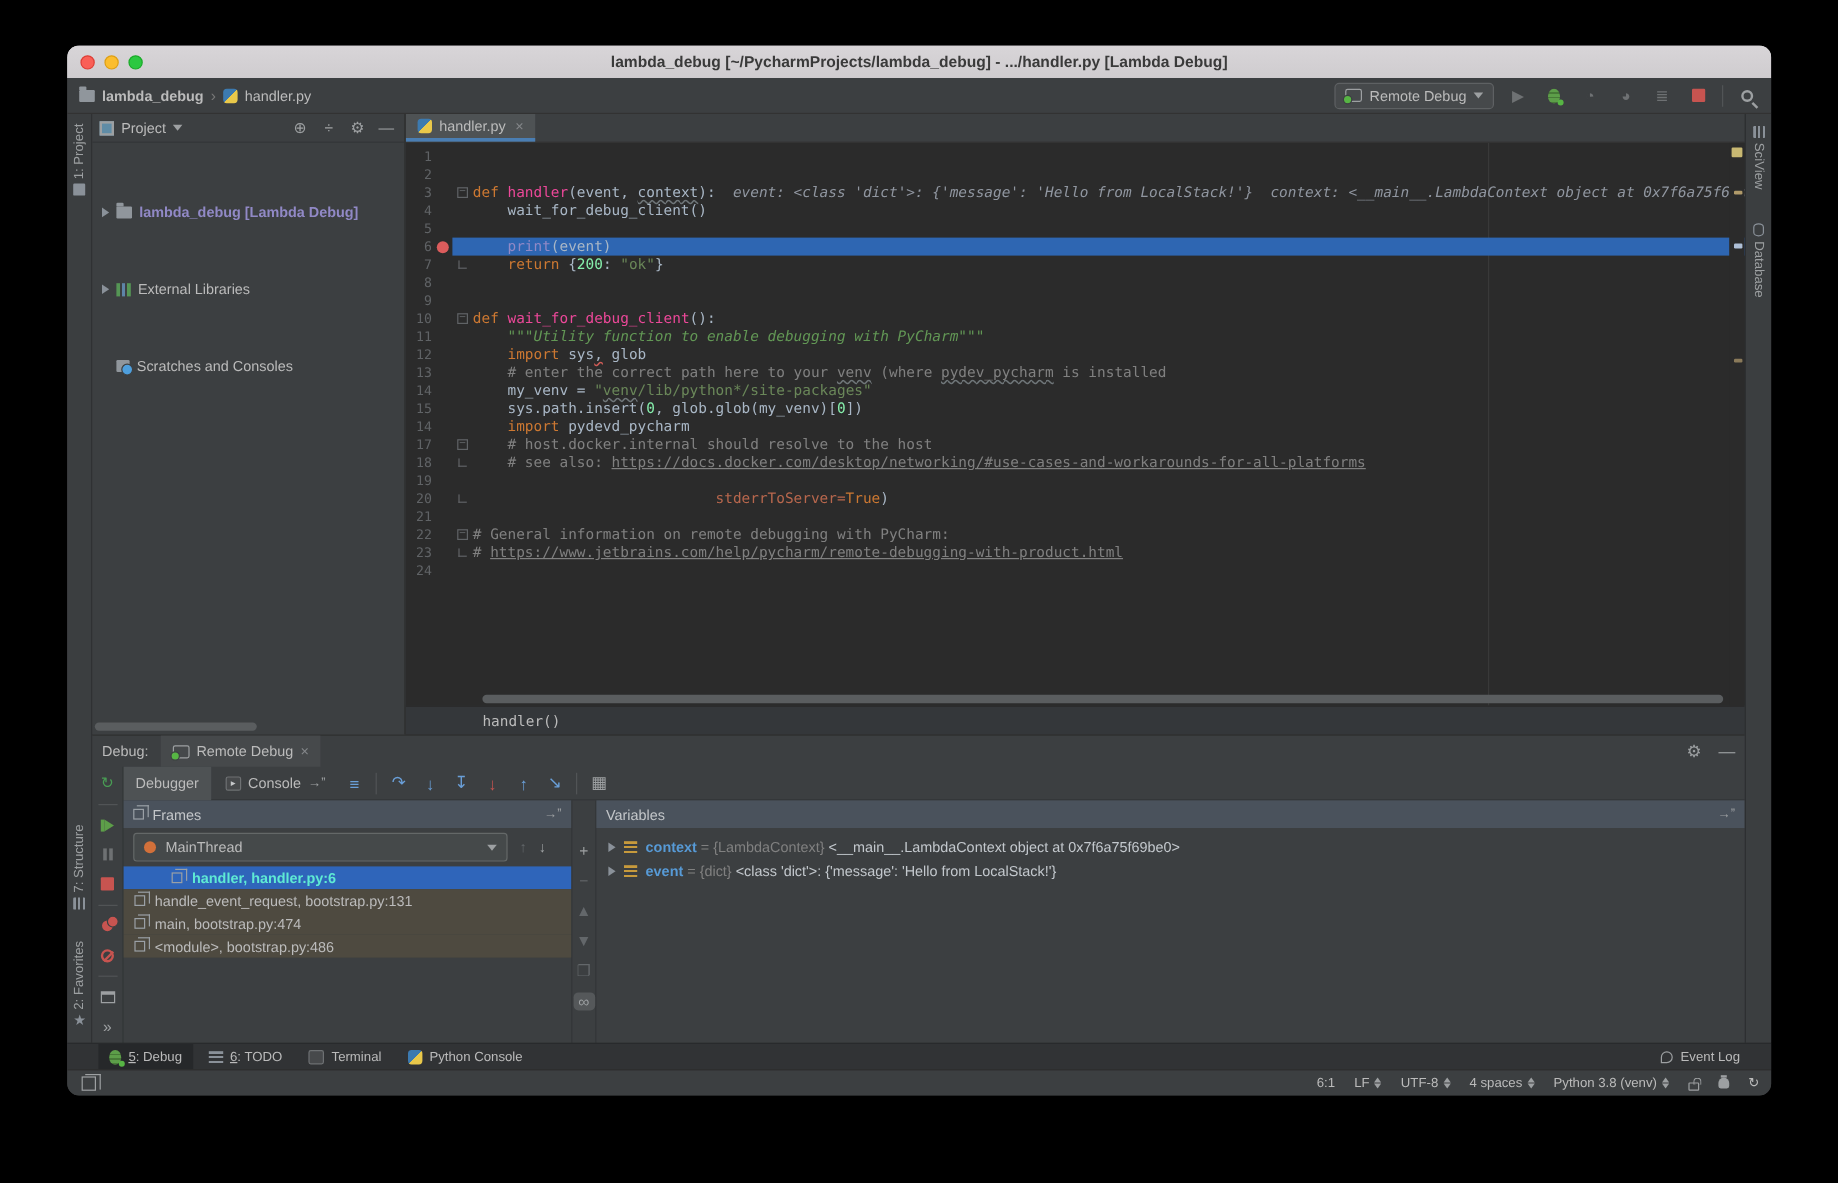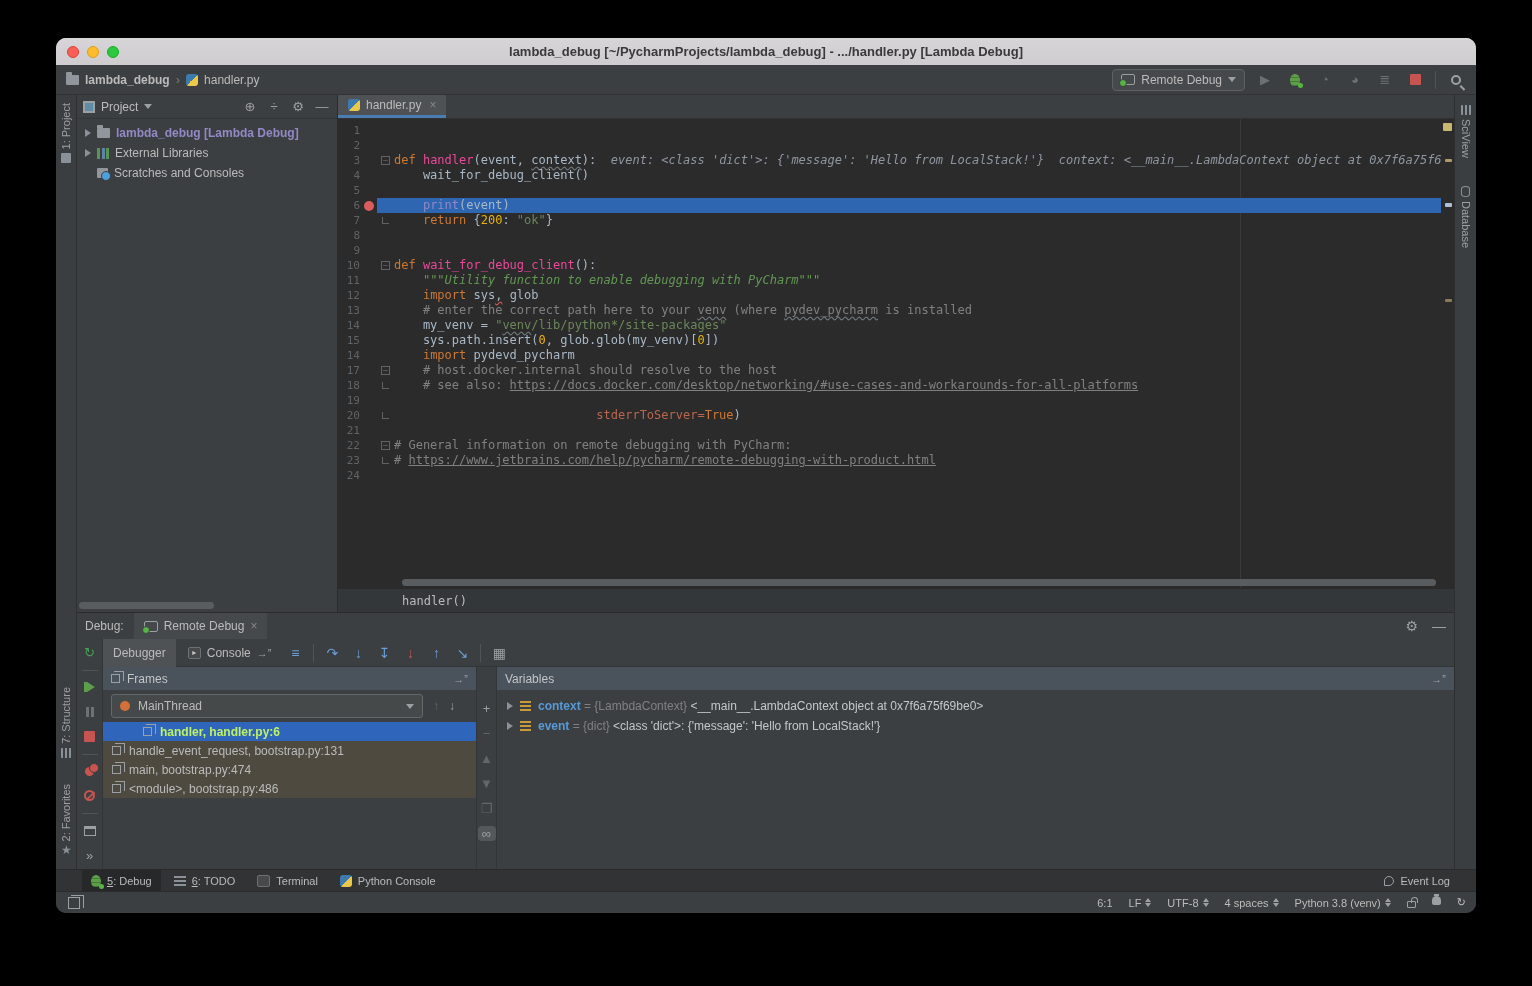--- a/index.html
+++ b/index.html
@@ -101,21 +101,21 @@
 
   
   .project { width:261px; flex:none; background:#3c3f41; border-right:1px solid #2b2b2b;
              display:flex; flex-direction:column; position:relative; }
   .pp-head { height:24px; display:flex; align-items:center; padding:0 6px; gap:6px;
              color:#bbbbbb; font-size:12px; border-bottom:1px solid #333638; }
   .pp-title-icn { width:12px; height:12px; background:#5f8ca6; border:2px solid #9da0a2; flex:none;}
   .pp-head .spacer { flex:1; }
   .pp-btn { color:#9da0a2; font-size:13px; width:18px; text-align:center; }
   .tree { padding-top:4px; font-size:12px; color:#bbbbbb; }
-  .tree-row { height:20px; display:flex; align-items:center; gap:6px; padding-left:8px; cursor:default;}
+  .tree-row { height:20px; display:flex; align-items:center; gap:6px; padding-left:8px; cursor:default;margin-top:44px;}
   .tw-arrow { width:0; height:0; border-top:4px solid transparent; border-bottom:4px solid transparent;
               border-left:6px solid #8a9199; flex:none; }
   .tw-arrow.none { border:none; width:6px; }
   .tree-row.b { font-weight:bold; }
   .pp-hscroll { position:absolute; left:2px; bottom:3px; width:135px; height:7px;
                 background:#5a5d5f; border-radius:4px; }
 
   
   .editor { flex:1; min-width:0; display:flex; flex-direction:column; background:#2b2b2b; }
   .tabbar { height:24px; flex:none; background:#3c3f41; display:flex; border-bottom:1px solid #323232;}
@@ -129,21 +129,21 @@
   .gut-num { width:22px; flex:none; text-align:right; color:#606366; font-size:11px; }
   .gut-bp  { width:17px; flex:none; display:flex; align-items:center; justify-content:center; }
   .bp-dot { width:10px; height:10px; border-radius:50%; background:#db5c5c; }
   .rest { flex:1; display:flex; min-width:0; }
   .gut-fold { width:17px; flex:none; display:flex; align-items:center; justify-content:center; }
   .fold-open { width:9px; height:9px; border:1px solid #606366; color:#606366; font-size:9px;
                line-height:7px; text-align:center; }
   .fold-end  { width:7px; height:7px; border-left:1px solid #606366; border-bottom:1px solid #606366; }
   .codetext { white-space:pre; min-width:0; }
   .code-line.hl .rest { background:#2e66b2; }
-  .d{color:#a9b7c6}.k{color:#cc7832}.f{color:#ec4899}.s{color:#6a8759}.n{color:#eab308}
+  .d{color:#a9b7c6}.k{color:#cc7832}.f{color:#ec4899}.s{color:#6a8759}.n{color:#86efac}
   .c{color:#808080}.doc{color:#629755;font-style:italic}.b{color:#9189c6}
   .h{color:#9096a0;font-style:italic}.a{color:#b8674d}
   .l{text-decoration:underline}
   .u{text-decoration:underline; text-decoration-style:wavy; text-decoration-color:#6f7679; text-underline-offset:2px;}
   .u2{text-decoration:underline; text-decoration-style:wavy; text-decoration-color:#cf5b56; text-underline-offset:2px;}
   .estripe { position:absolute; right:0; top:0; bottom:0; width:13px; background:#2b2b2b; }
   .emark { position:absolute; right:2px; border-radius:1px; }
   .ed-hscroll { position:absolute; left:64px; right:18px; bottom:2px; height:7px;
                 background:#5a5d5f; border-radius:4px; }
   .ed-crumb { height:24px; flex:none; background:#34373a; border-top:1px solid #2a2a2a;
@@ -184,21 +184,21 @@
   .panel-head { height:23px; flex:none; background:#4a525c; display:flex; align-items:center;
                 gap:7px; padding:0 8px; color:#c3c6c9; }
   .panel-head .right { margin-left:auto; }
   .thread-row { height:32px; flex:none; display:flex; align-items:center; gap:10px; padding:0 8px; }
   .combo { width:312px; height:24px; background:#45494a; border:1px solid #646868; border-radius:3px;
            display:flex; align-items:center; gap:8px; padding:0 8px; }
   .thread-dot { width:10px; height:10px; border-radius:50%; background:#d2703a; flex:none;}
   .combo .caret-down { margin-left:auto; }
   .frame-list { flex:1; }
   .frame-row { height:19px; display:flex; align-items:center; gap:8px; padding-left:9px; color:#bbbbbb; }
-  .frame-row.sel { background:#2f65ba; color:#bef264; font-weight:bold;padding-left:40px; }
+  .frame-row.sel { background:#2f65ba; color:#5eead4; font-weight:bold;padding-left:40px; }
   .frame-row.lib { background:#4e4a40; }
   .watchcol { width:20px; flex:none; display:flex; flex-direction:column; align-items:center;
               padding-top:34px; gap:10px; color:#9da0a2; font-size:13px; border-right:1px solid #333638;}
   .watchcol .dis { color:#63676a; }
   .watchcol .sel8 { background:#55585a; border-radius:4px; width:18px; text-align:center; }
   .vars { flex:1; display:flex; flex-direction:column; min-width:0; }
   .var-row { height:20px; display:flex; align-items:center; gap:7px; padding-left:10px; white-space:nowrap; overflow:hidden;}
   .var-arrow { width:0; height:0; border-top:4px solid transparent; border-bottom:4px solid transparent;
                border-left:6px solid #8a9199; flex:none;}
   .vname { color:#579ad6; font-weight:bold; }
@@ -208,21 +208,21 @@
   
   .twbar { height:22px; flex:none; background:#313335; border-top:1px solid #282a2c;
            display:flex; align-items:center; padding:0 26px; gap:4px; color:#bbbbbb; font-size:11px; }
   .twbtn { height:22px; display:flex; align-items:center; gap:6px; padding:0 9px; }
   .twbtn.sel { background:#26282a; }
   .twbtn u { text-decoration:underline; }
   .twbar .right { margin-left:auto; display:flex; align-items:center; gap:6px; }
   .statusbar { height:22px; flex:none; background:#3c3f41; border-top:1px solid #2b2b2b;
                display:flex; align-items:center; padding:0 10px; color:#bbbbbb; font-size:11px; }
   .statusbar .left-icn { margin-left:2px; }
-  .statusbar .right { margin-left:auto; display:flex; gap:16px; }
+  .statusbar .right { margin-left:auto; display:flex; align-items:center; gap:16px; }
   .st-item { display:flex; align-items:center; }
 </style>
 </head>
 <body>
 
 <div class="window">
 
   <div class="titlebar">
     <div class="traffic">
       <span class="tl-close"></span>

